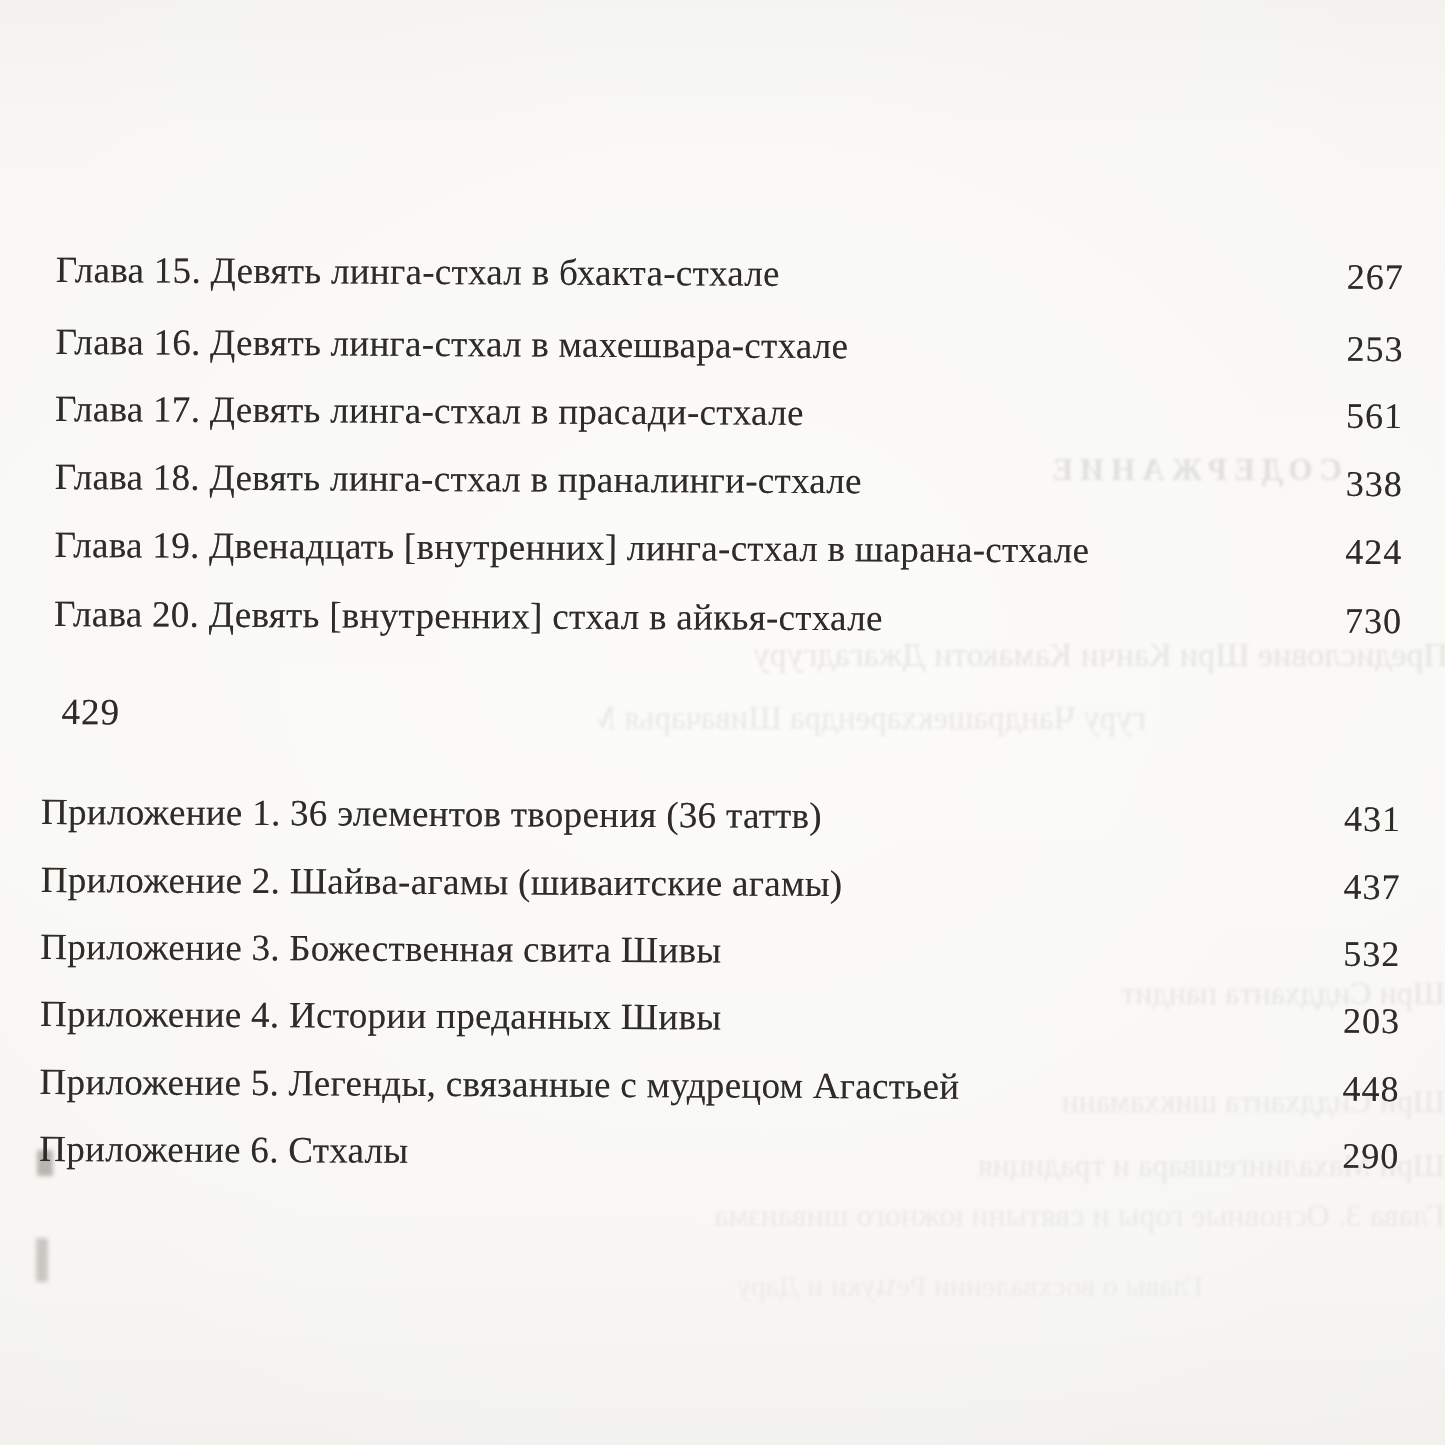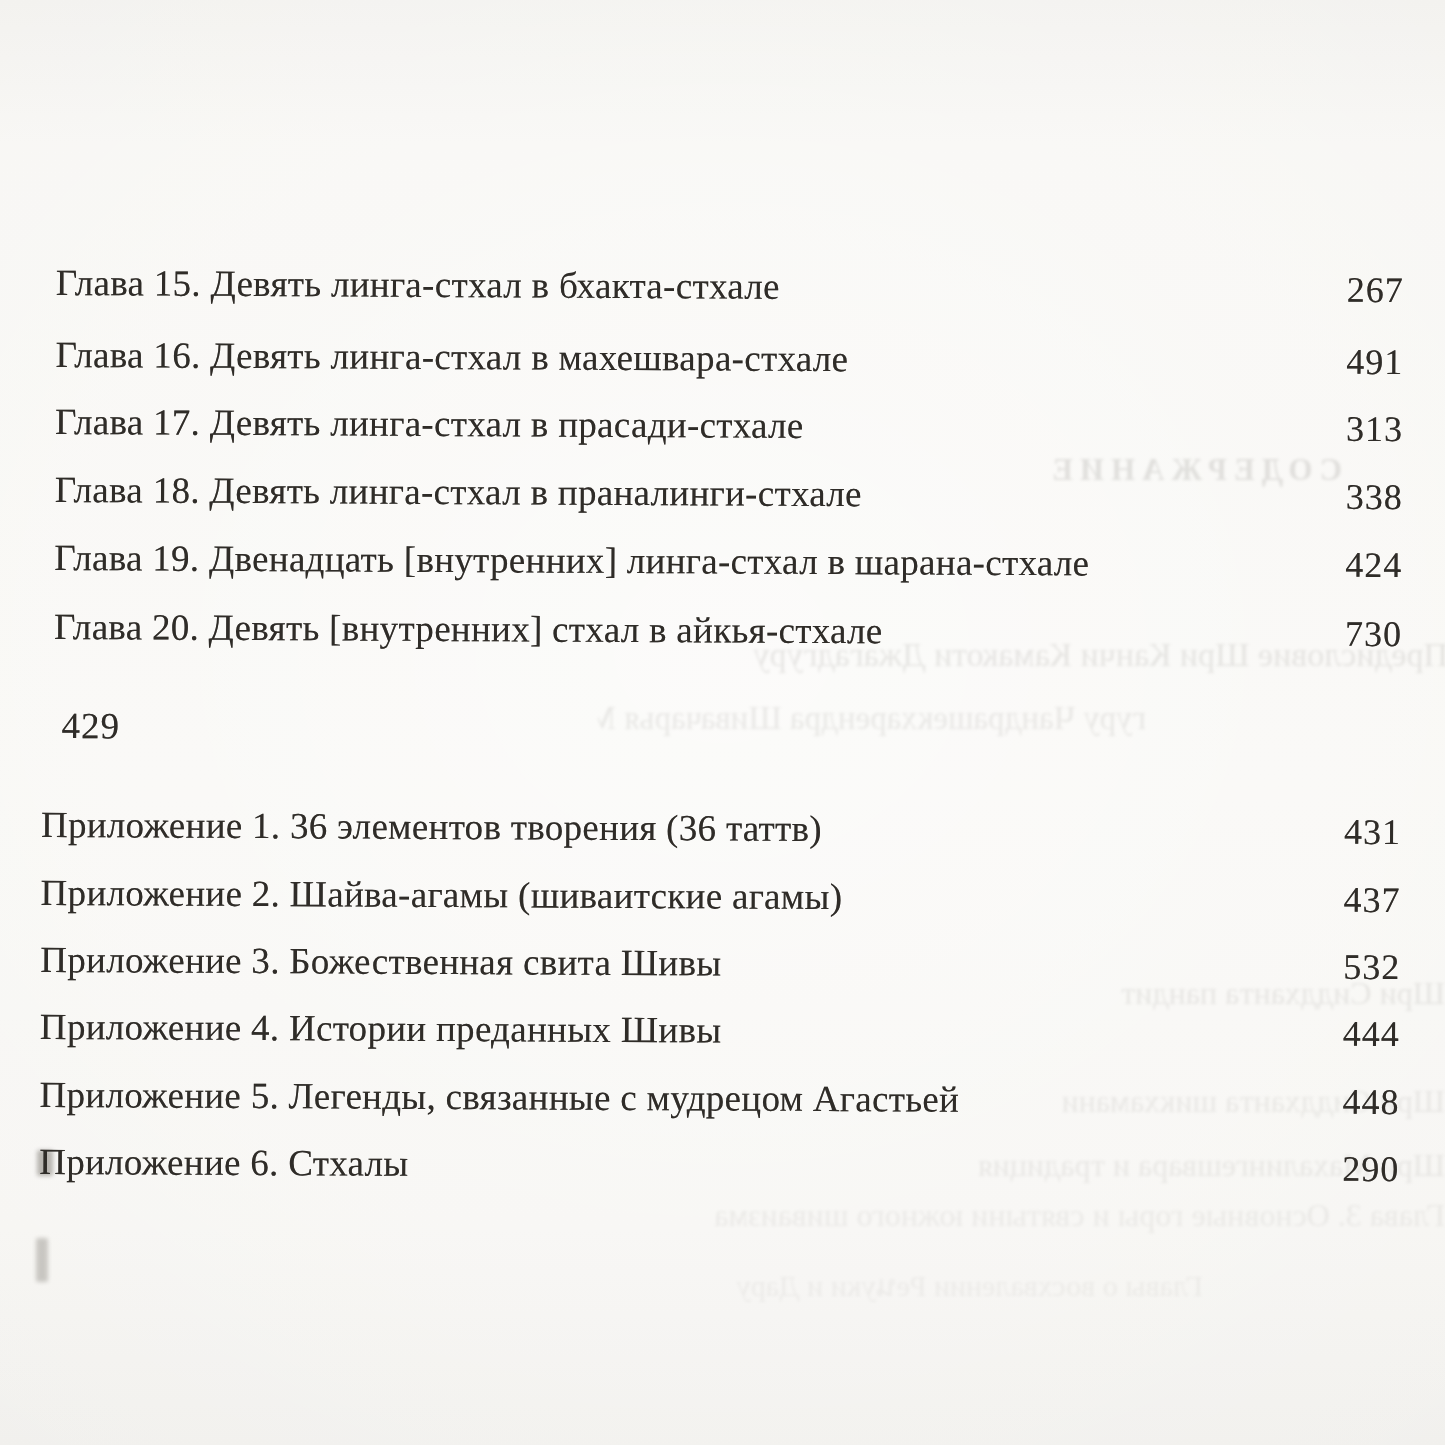--- a/index.html
+++ b/index.html
@@ -41,21 +41,20 @@
     letter-spacing: 0.3px;
     text-shadow: 0 0 0.6px rgba(47,44,40,0.55);
     white-space: nowrap;
   }
   .row.chapter .title { padding-left: 12px; }
 
   .pagenum {
     font-size: 36px;
     letter-spacing: 1px;
     padding-left: 20px;
-    margin-top: 14px;
   }
 
   .section-heading {
     font-size: 45px;
     letter-spacing: 0.4px;
   }
   .section-heading-row .pagenum { font-size: 37px; }
 
   
   .ghost {
@@ -107,26 +106,26 @@
 
 <div class="toc">
 
   <div class="row chapter" style="top:250px">
     <span class="title">Глава 15. Девять линга-стхал в бхакта-стхале</span>
     <span class="pagenum">267</span>
   </div>
 
   <div class="row chapter" style="top:322px">
     <span class="title">Глава 16. Девять линга-стхал в махешвара-стхале</span>
-    <span class="pagenum">491</span>
+    <span class="pagenum">253</span>
   </div>
 
   <div class="row chapter" style="top:389px">
     <span class="title">Глава 17.  Девять линга-стхал в прасади-стхале</span>
-    <span class="pagenum">313</span>
+    <span class="pagenum">561</span>
   </div>
 
   <div class="row chapter" style="top:457px">
     <span class="title">Глава 18. Девять линга-стхал в праналинги-стхале</span>
     <span class="pagenum">338</span>
   </div>
 
   <div class="row chapter" style="top:525px">
     <span class="title">Глава 19. Двенадцать [внутренних] линга-стхал в шарана-стхале</span>
     <span class="pagenum">424</span>
@@ -151,21 +150,21 @@
     <span class="pagenum">437</span>
   </div>
 
   <div class="row appendix" style="top:927px">
     <span class="title">Приложение 3. Божественная свита Шивы</span>
     <span class="pagenum">532</span>
   </div>
 
   <div class="row appendix" style="top:994px">
     <span class="title">Приложение 4. Истории преданных Шивы</span>
-    <span class="pagenum">444</span>
+    <span class="pagenum">203</span>
   </div>
 
   <div class="row appendix" style="top:1062px">
     <span class="title">Приложение 5. Легенды, связанные с мудрецом Агастьей</span>
     <span class="pagenum">448</span>
   </div>
 
   <div class="row appendix" style="top:1129px">
     <span class="title">Приложение 6. Стхалы</span>
     <span class="pagenum">290</span>

